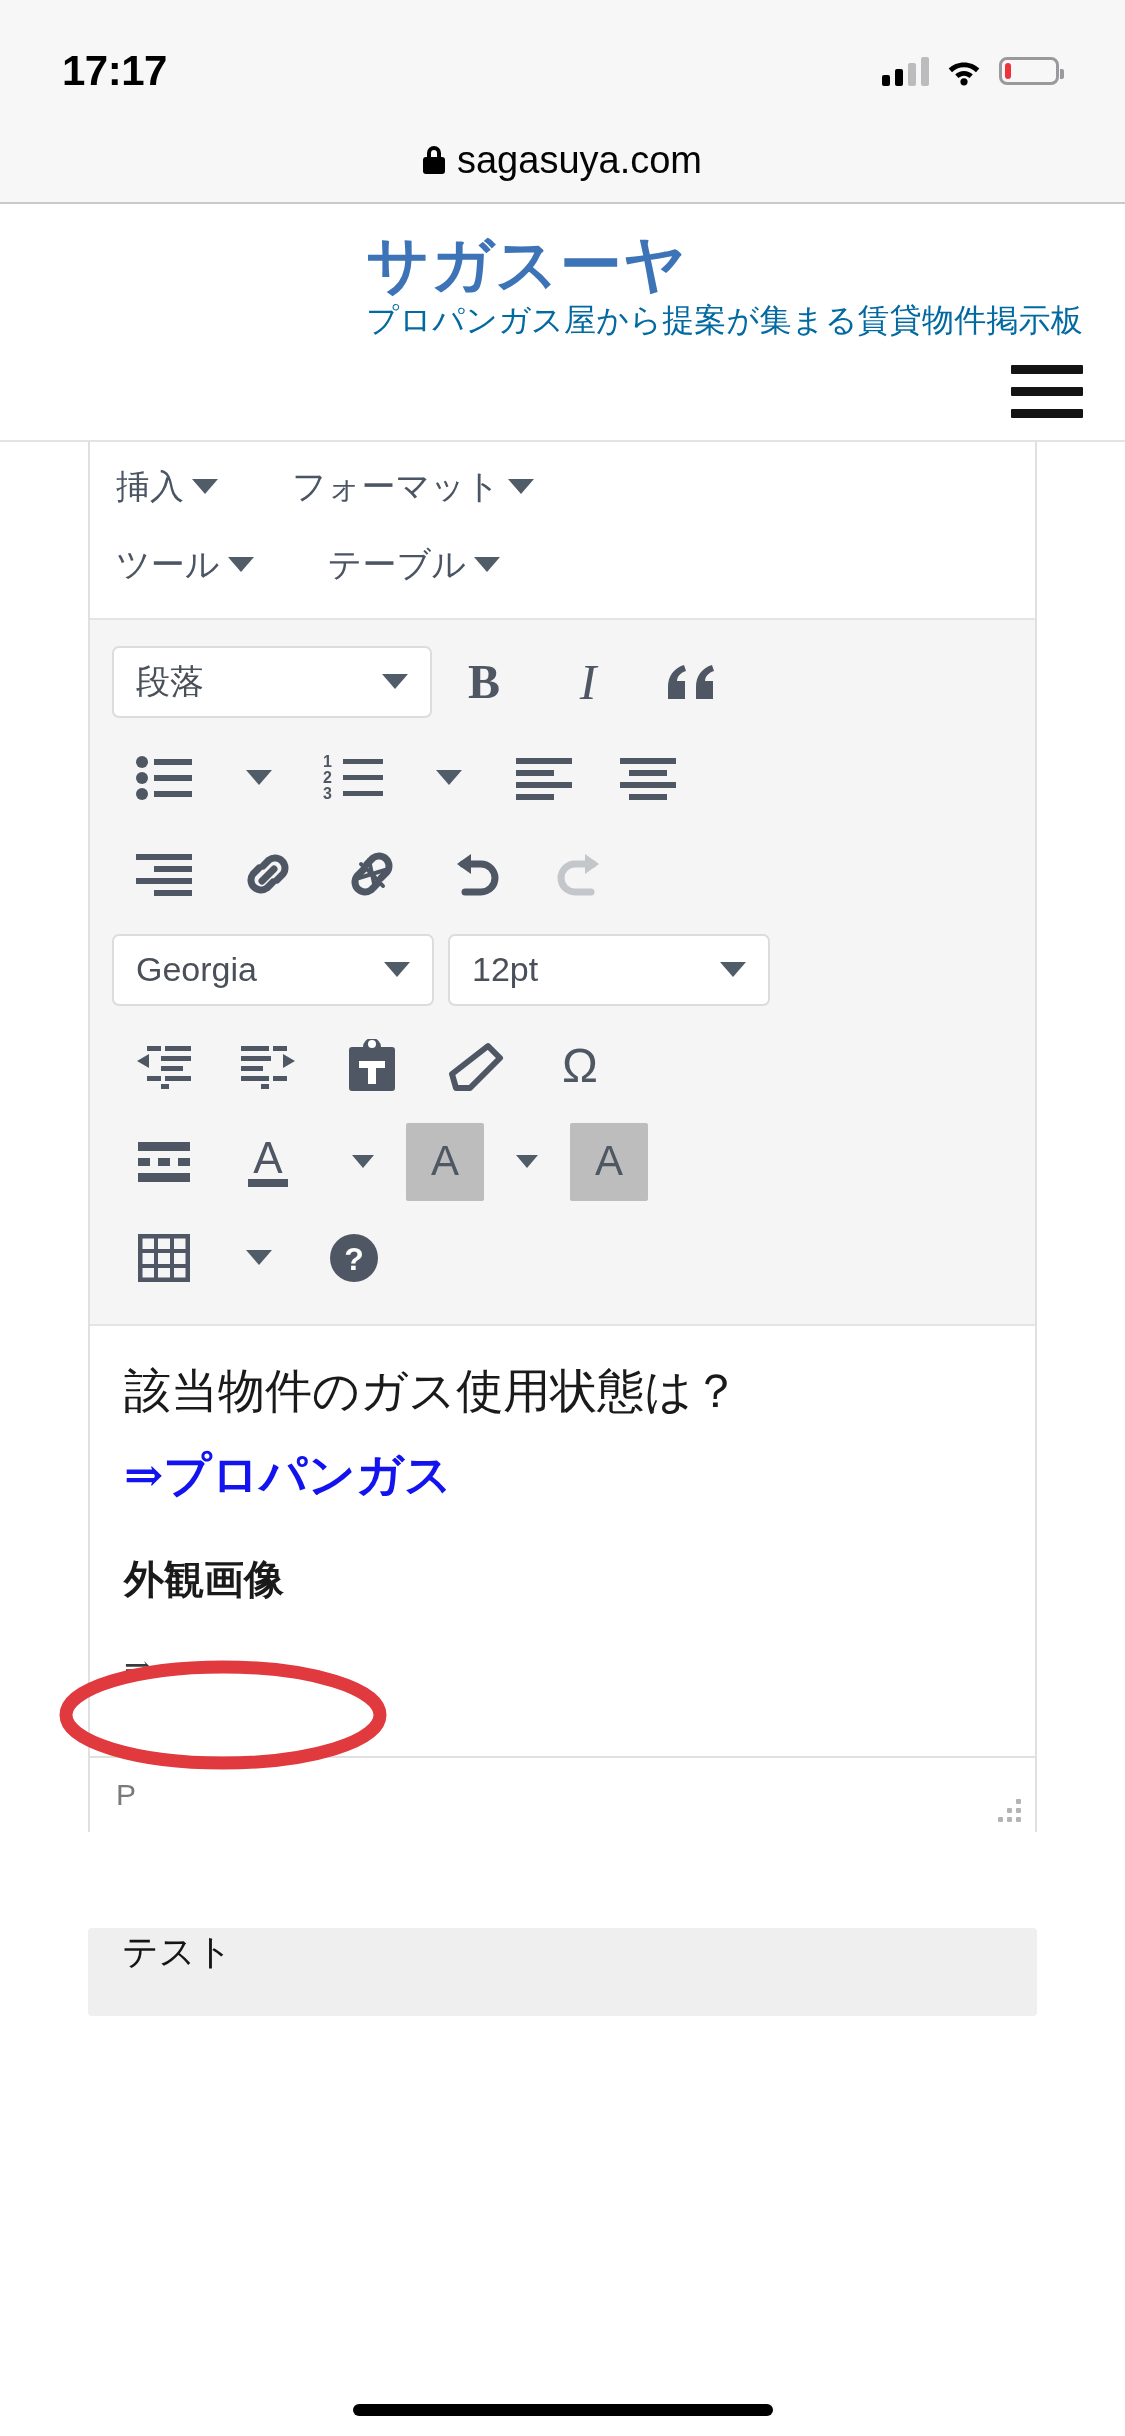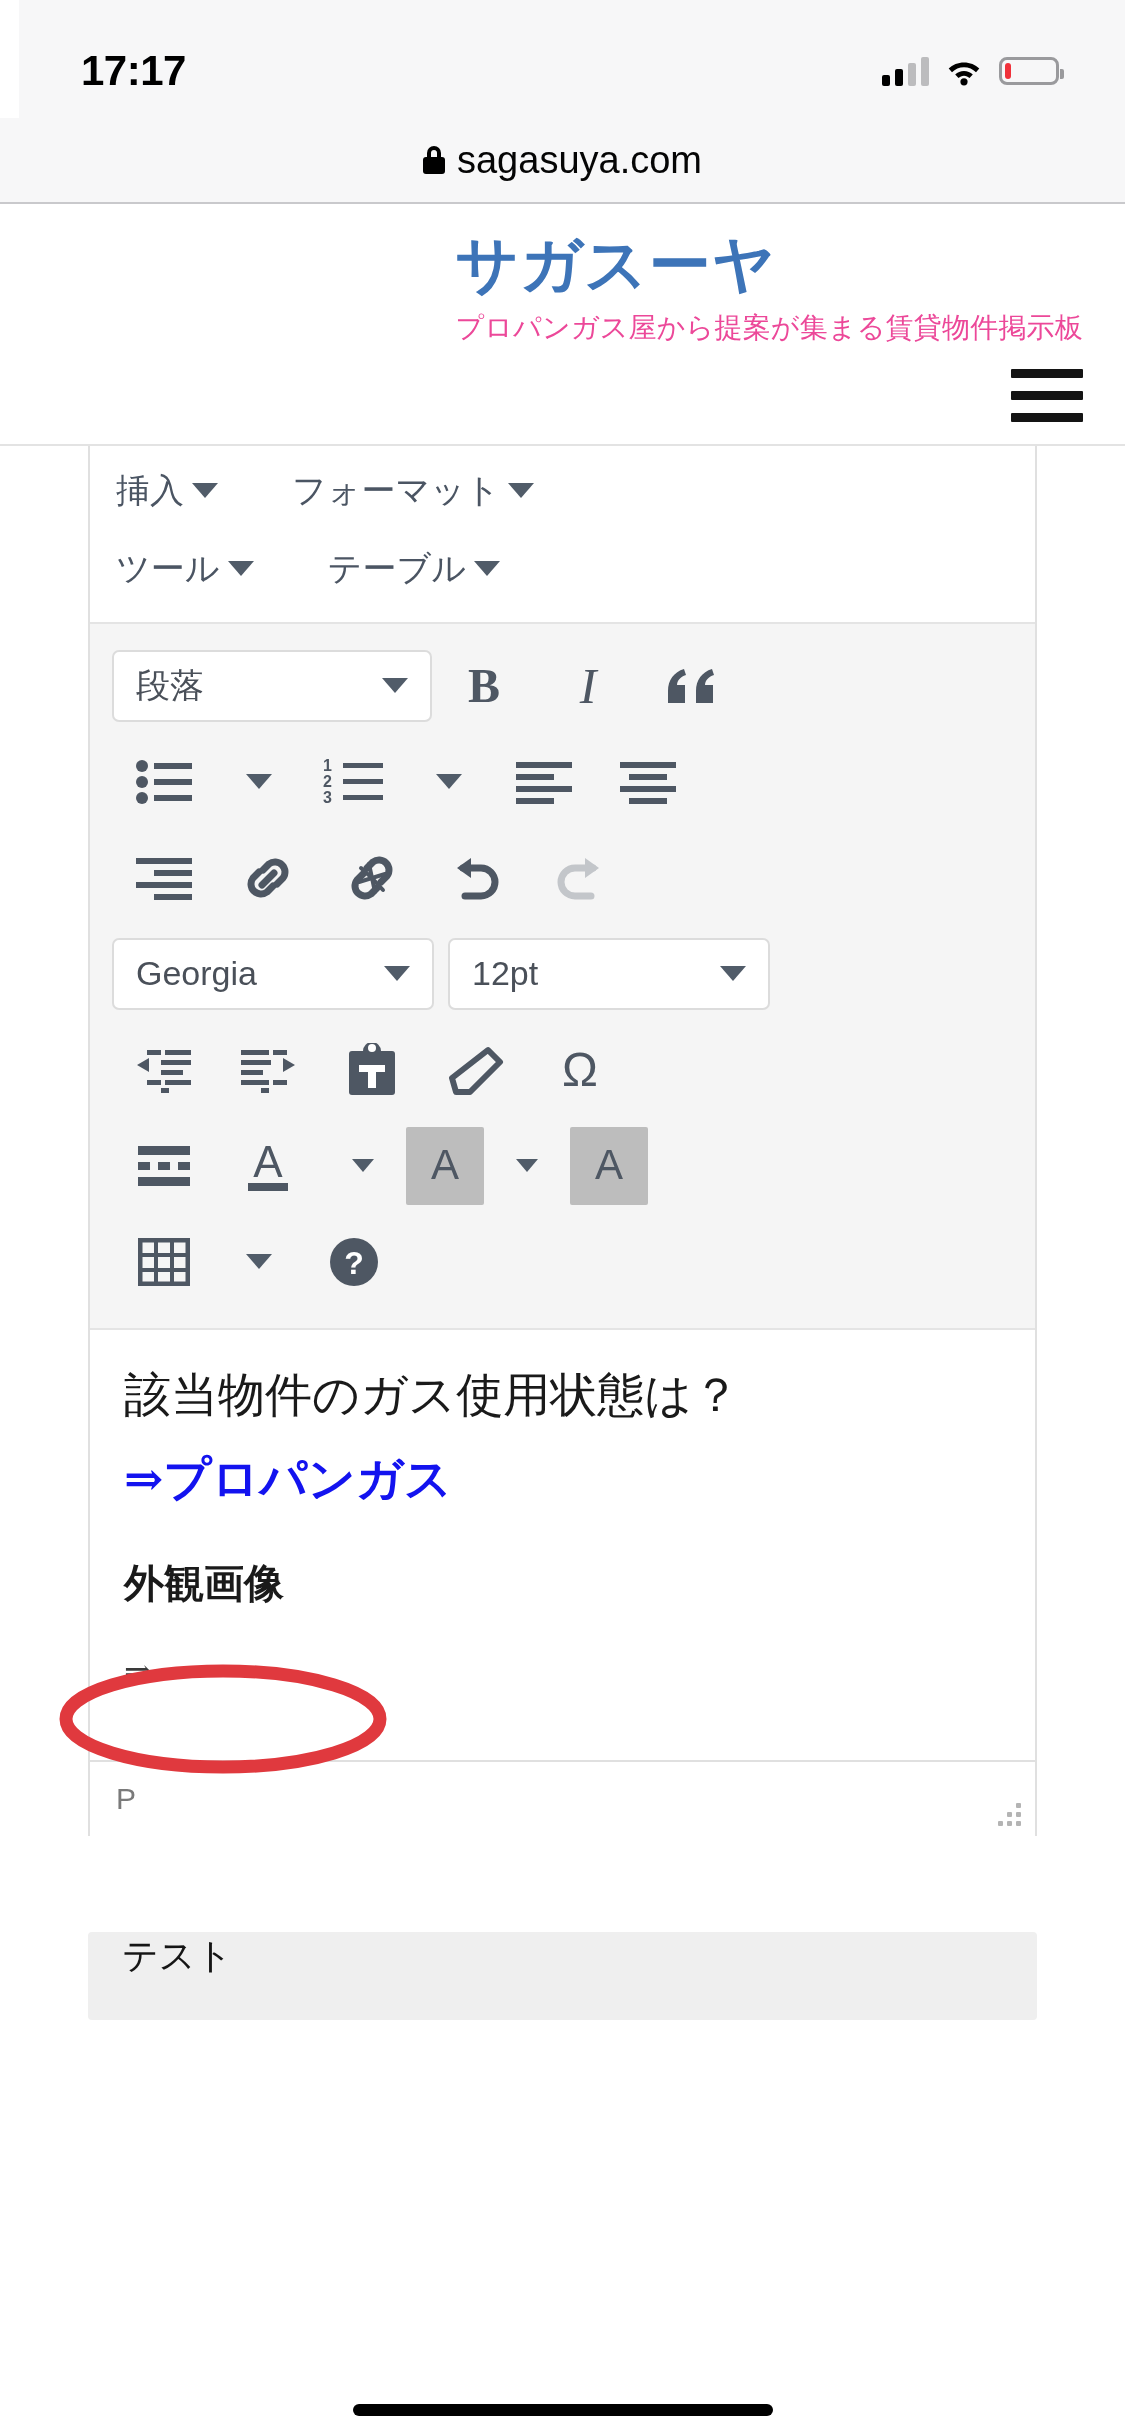--- a/index.html
+++ b/index.html
@@ -9,21 +9,20 @@
     font-family: "Liberation Sans", "DejaVu Sans", sans-serif;
     overflow: hidden;
   }
 
   
   .status-bar {
     height: 118px;
     background: #f7f7f8;
     display: flex; align-items: center; justify-content: space-between;
     padding: 24px 66px 0 62px;
-    margin-left: 19px;
   }
   .status-time {
     font-size: 42px; font-weight: 600; color: #000;
     letter-spacing: -0.5px;
   }
   .status-right { display: flex; align-items: center; gap: 16px; }
   .signal { display: flex; align-items: flex-end; gap: 5px; height: 30px; }
   .signal i { width: 8px; background: #000; border-radius: 2px; display:block; }
   .signal i:nth-child(1){ height: 11px; }
   .signal i:nth-child(2){ height: 17px; }
@@ -59,21 +58,21 @@
   .site-header {
     background:#fff; padding: 28px 42px 22px 42px;
     display:flex; align-items:flex-end; justify-content:space-between;
     border-bottom: 2px solid #e3e3e3;
     flex-direction: column;
   }
   .brand-title {
     font-size: 62px; font-weight: 700; color:#3d74b8;
     line-height: 1.08; letter-spacing: 1px;
   }
-  .brand-sub { font-size: 28px; color:#ec4899; margin-top: 10px; letter-spacing: .2px; }
+  .brand-sub { font-size: 32px; color:#0369a1; letter-spacing: .2px; }
   .hamburger { width: 72px; padding-top: 22px; }
   .hamburger span {
     display:block; height: 9px; background:#141414; border-radius:1px; margin-bottom: 13px;
   }
   .hamburger span:last-child{ margin-bottom:0; }
 
   
   .editor-wrap { position: relative; padding: 0 88px; }
   .editor {
     border-left: 2px solid #e0e0e0; border-right: 2px solid #e0e0e0;

